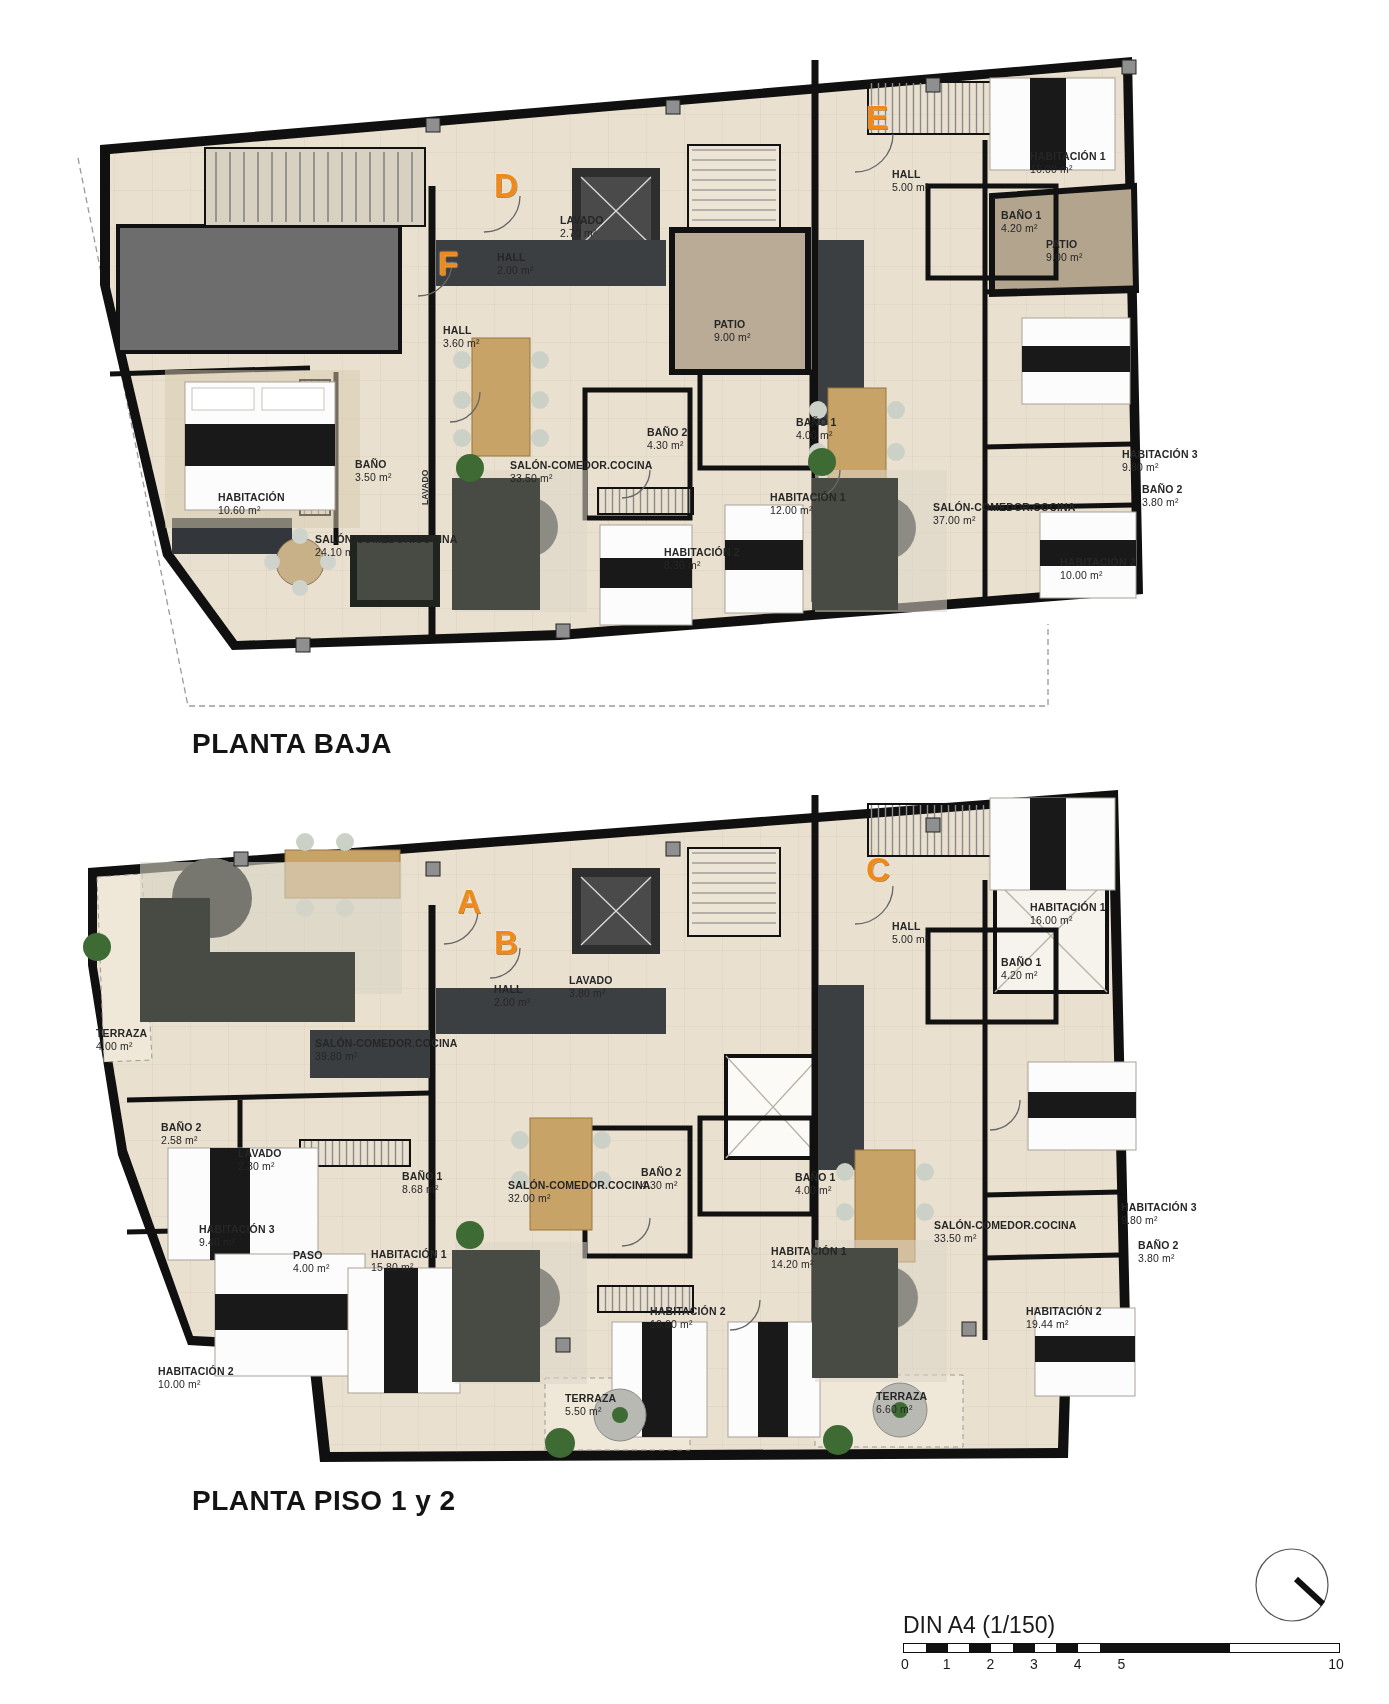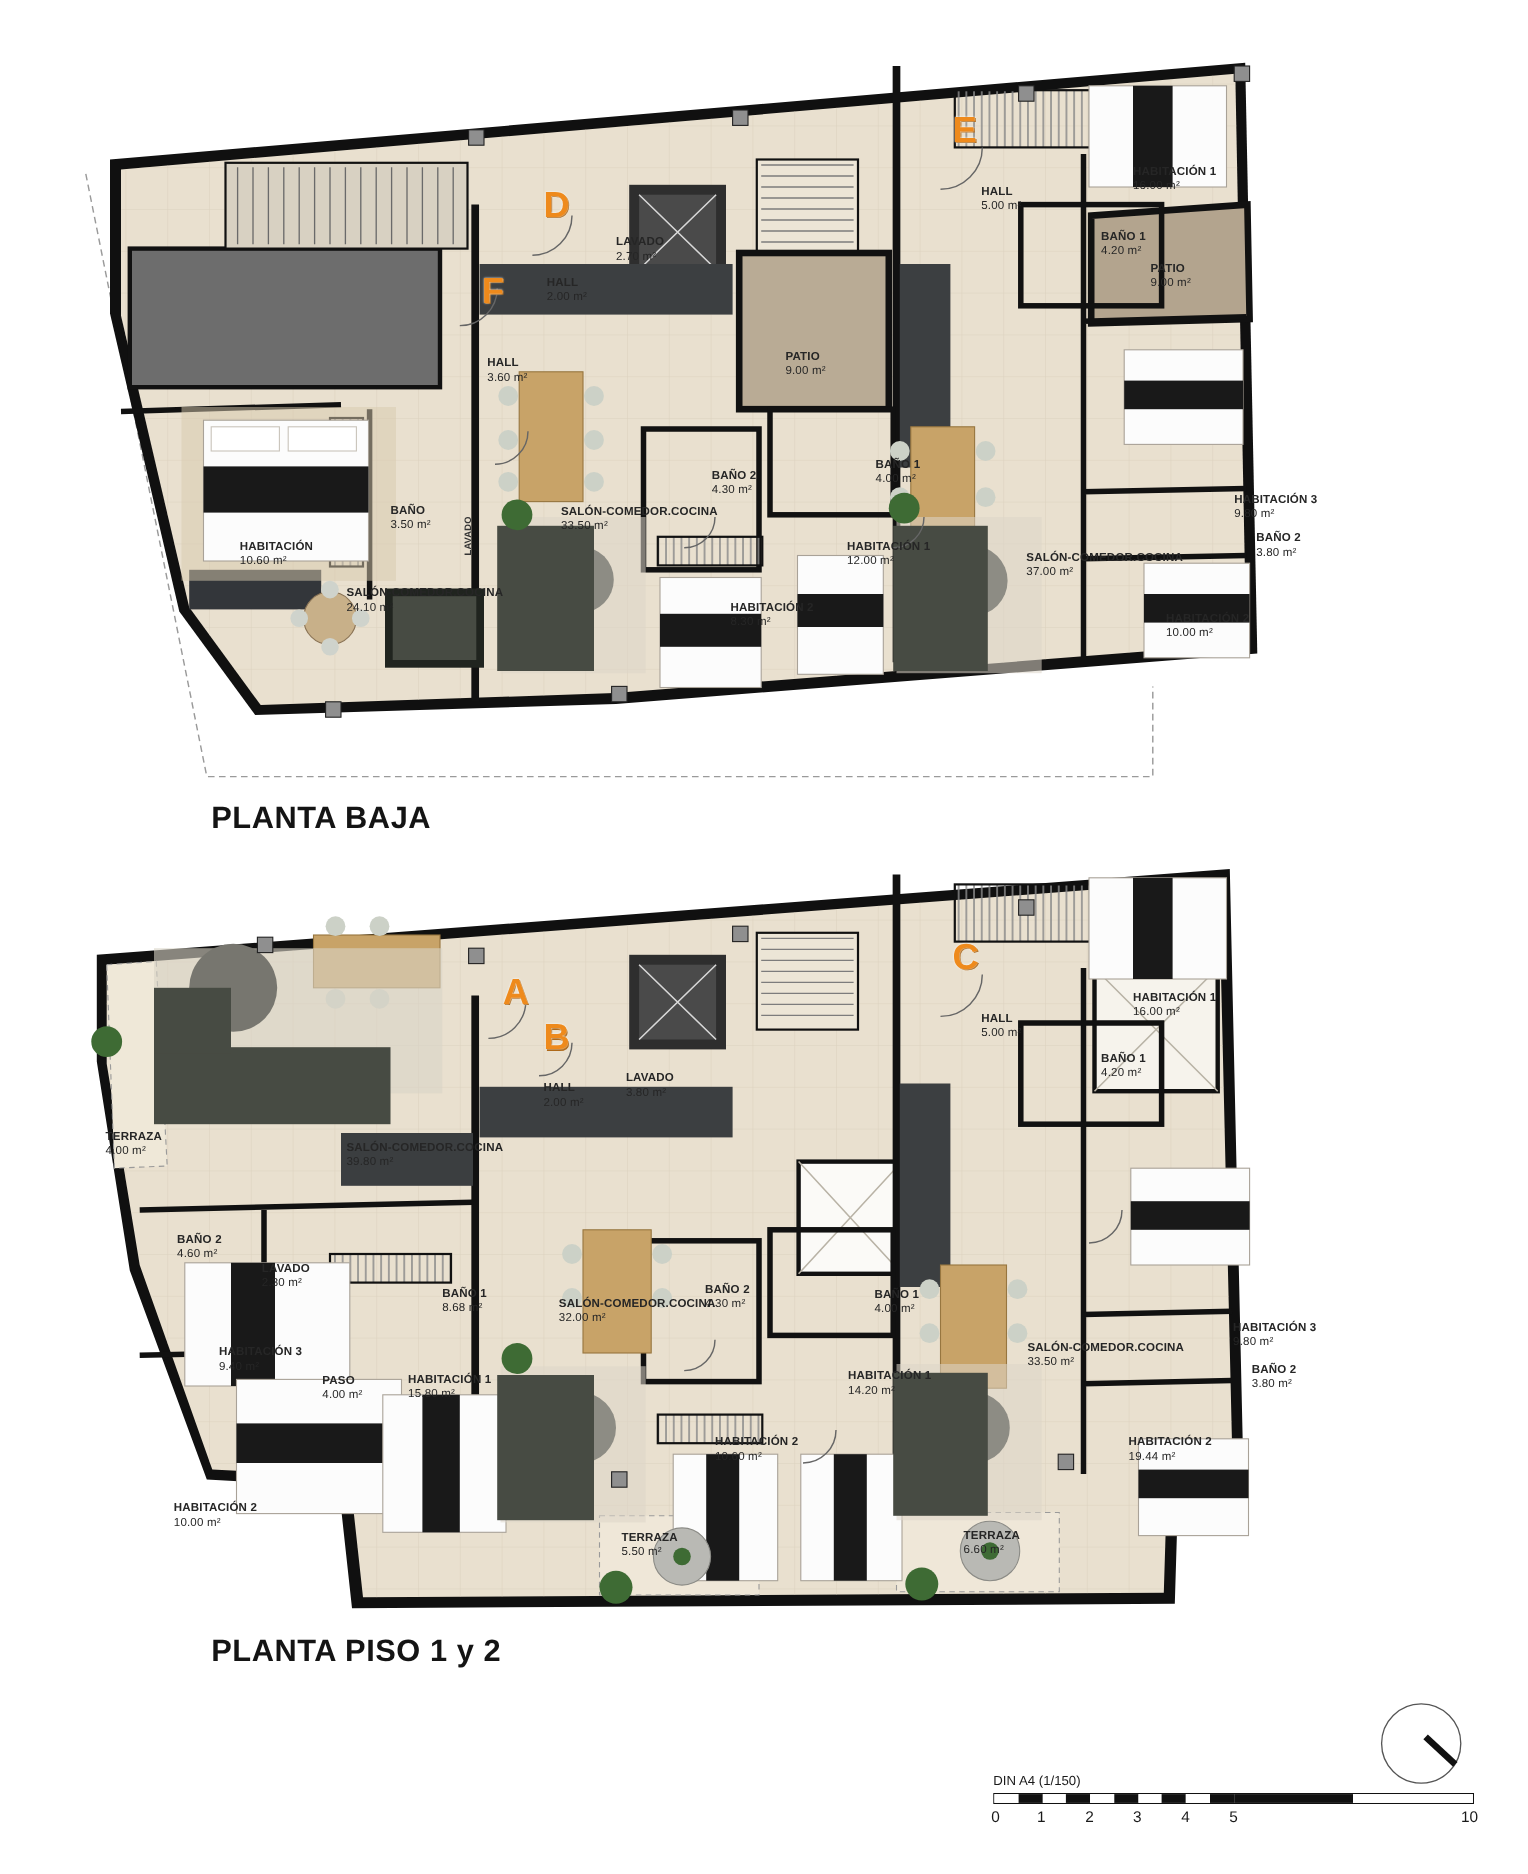--- a/index.html
+++ b/index.html
@@ -7,21 +7,21 @@
         font-family:"Liberation Sans",sans-serif;}
   #plan-svg{position:absolute;left:0;top:0;}
   .lbl{position:absolute;font-size:10.5px;line-height:1.25;font-weight:700;color:#262626;
        letter-spacing:.15px;white-space:nowrap;}
   .lbl .ra{display:block;font-weight:400;}
   .lbl.vert{transform:rotate(-90deg);transform-origin:left top;font-size:8.5px;color:#333;}
   .marker{position:absolute;font-size:33px;font-weight:800;color:#ee8a1c;
           text-shadow:0 0 2px #ffffff,1px 1px 0 #a85d07;}
   .plan-title{position:absolute;font-size:28px;font-weight:700;color:#141414;letter-spacing:.5px;}
   .scalebar{position:absolute;left:903px;top:1612px;width:437px;}
-  .scale-label{font-size:12px;font-weight:400;color:#1a1a1a;margin-bottom:4px;}
+  .scale-label{font-size:23px;font-weight:400;color:#1a1a1a;margin-bottom:4px;}
   .bar{display:flex;height:8px;border:1px solid #111;background:#fff;}
   .bar .seg{height:100%;}
   .bar .b{background:#111;} .bar .w{background:#fff;}
   .ticks{position:relative;height:16px;margin-top:3px;font-size:14px;color:#1a1a1a;}
   .ticks span{position:absolute;transform:translateX(-50%);}
 </style>
 </head>
 <body>
 
 <div id="page">
@@ -333,21 +333,21 @@
   <div class="lbl" style="left:1060px;top:556px"><span>HABITACIÓN 2</span><span class="ra">10.00 m²</span></div>
   <div class="lbl vert" style="left:420px;top:505px"><span>LAVADO</span></div>
 
   <div class="lbl" style="left:892px;top:920px"><span>HALL</span><span class="ra">5.00 m²</span></div>
   <div class="lbl" style="left:1030px;top:901px"><span>HABITACIÓN 1</span><span class="ra">16.00 m²</span></div>
   <div class="lbl" style="left:1001px;top:956px"><span>BAÑO 1</span><span class="ra">4.20 m²</span></div>
   <div class="lbl" style="left:494px;top:983px"><span>HALL</span><span class="ra">2.00 m²</span></div>
   <div class="lbl" style="left:569px;top:974px"><span>LAVADO</span><span class="ra">3.80 m²</span></div>
   <div class="lbl" style="left:96px;top:1027px"><span>TERRAZA</span><span class="ra">4.00 m²</span></div>
   <div class="lbl" style="left:315px;top:1037px"><span>SALÓN-COMEDOR.COCINA</span><span class="ra">39.80 m²</span></div>
-  <div class="lbl" style="left:161px;top:1121px"><span>BAÑO 2</span><span class="ra">4.60 m²</span></div>
+  <div class="lbl" style="left:161px;top:1121px"><span>BAÑO 2</span><span class="ra">2.58 m²</span></div>
   <div class="lbl" style="left:238px;top:1147px"><span>LAVADO</span><span class="ra">2.30 m²</span></div>
   <div class="lbl" style="left:402px;top:1170px"><span>BAÑO 1</span><span class="ra">8.68 m²</span></div>
   <div class="lbl" style="left:199px;top:1223px"><span>HABITACIÓN 3</span><span class="ra">9.40 m²</span></div>
   <div class="lbl" style="left:293px;top:1249px"><span>PASO</span><span class="ra">4.00 m²</span></div>
   <div class="lbl" style="left:371px;top:1248px"><span>HABITACIÓN 1</span><span class="ra">15.80 m²</span></div>
   <div class="lbl" style="left:158px;top:1365px"><span>HABITACIÓN 2</span><span class="ra">10.00 m²</span></div>
   <div class="lbl" style="left:508px;top:1179px"><span>SALÓN-COMEDOR.COCINA</span><span class="ra">32.00 m²</span></div>
   <div class="lbl" style="left:641px;top:1166px"><span>BAÑO 2</span><span class="ra">4.30 m²</span></div>
   <div class="lbl" style="left:795px;top:1171px"><span>BAÑO 1</span><span class="ra">4.00 m²</span></div>
   <div class="lbl" style="left:771px;top:1245px"><span>HABITACIÓN 1</span><span class="ra">14.20 m²</span></div>

